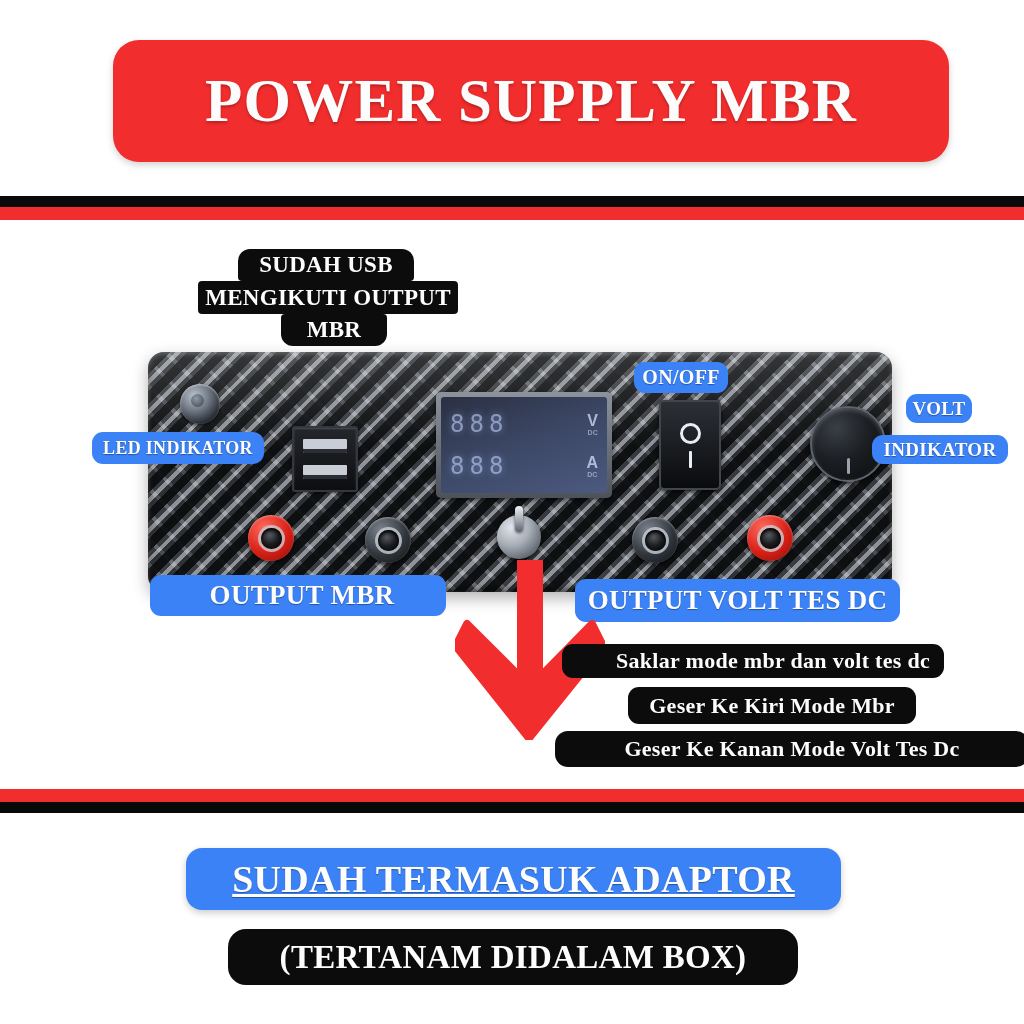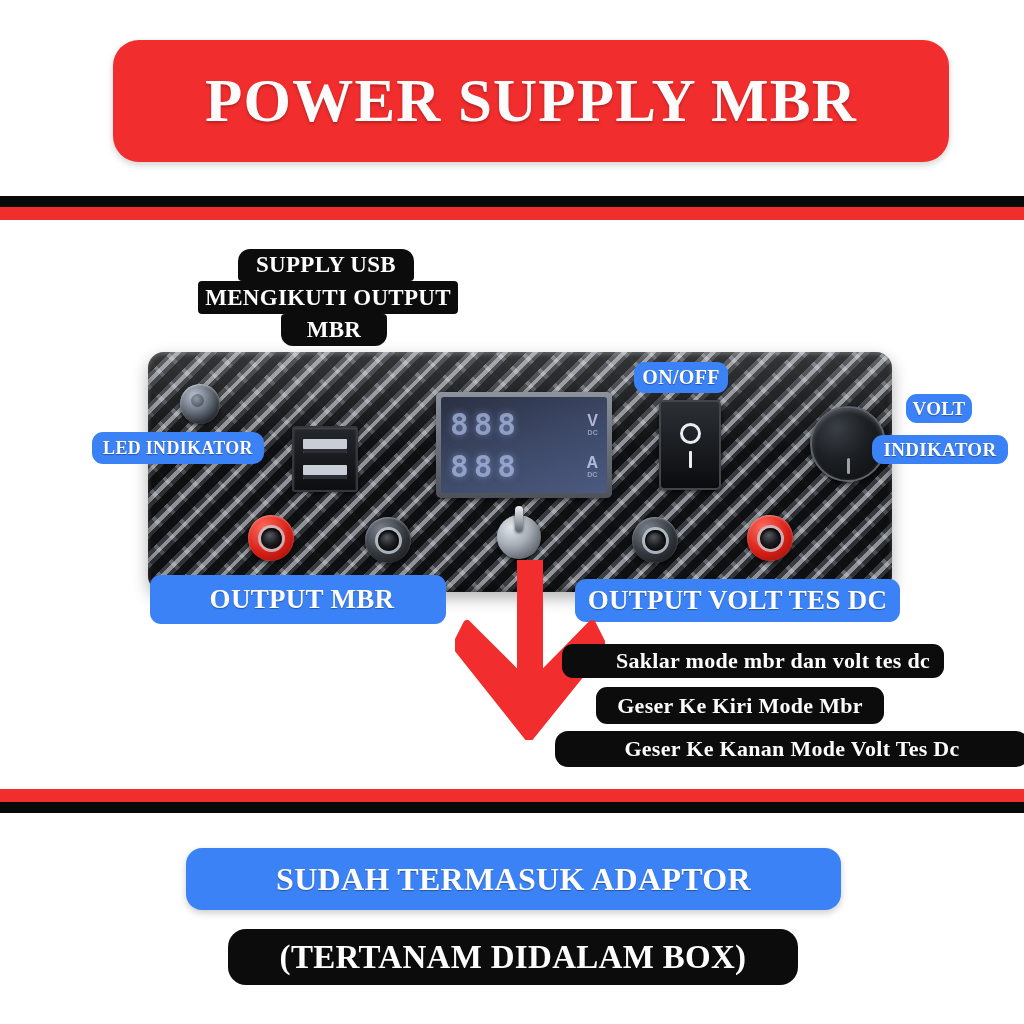--- a/index.html
+++ b/index.html
@@ -101,21 +101,21 @@
     box-shadow:0 2px 5px rgba(0,0,0,.6);
   }
   #meter-screen{
     width:100%;height:100%;box-sizing:border-box;
     background:linear-gradient(160deg,#2b3042 0%,#3b4663 45%,#4c5a80 100%);
     border-radius:3px;display:flex;flex-direction:column;justify-content:space-around;
     padding:6px 9px;box-sizing:border-box;
   }
   .meter-row{display:flex;align-items:center;justify-content:space-between;}
   .meter-digits{
-    font-family:"DejaVu Sans Mono",monospace;font-size:31px;font-weight:bold;
+    font-family:"DejaVu Sans Mono",monospace;font-size:24px;font-weight:normal;
     color:rgba(186,200,238,.62);letter-spacing:5px;
     text-shadow:0 0 7px rgba(150,175,235,.55);
   }
   .meter-unit{
     font-family:"Liberation Sans",sans-serif;font-weight:bold;font-size:16px;
     color:rgba(205,216,245,.78);line-height:1;text-align:center;
   }
   .meter-unit small{display:block;font-size:7px;opacity:.75;}
 
   
@@ -170,42 +170,43 @@
     content:"";width:8px;height:26px;margin-top:-9px;border-radius:4px;
     background:linear-gradient(180deg,#f0f3f7,#9aa1aa 60%,#5c626a);
     box-shadow:0 1px 3px rgba(0,0,0,.6);
   }
 
   
   #mode-arrow{position:absolute;left:455px;top:560px;width:150px;height:180px;}
 
   
   #footer-adaptor{
-    left:186px;top:848px;width:655px;height:62px;font-size:32px;border-radius:16px;
+    left:186px;top:848px;width:655px;height:62px;font-size:38px;border-radius:16px;
     box-shadow:0 3px 7px rgba(0,0,0,.2);
+    text-decoration:underline;
   }
   #footer-box-note{
     left:228px;top:929px;width:570px;height:56px;font-size:33px;border-radius:18px;
   }
 
   
   #callout-usb{left:238px;top:249px;width:176px;height:32px;font-size:23px;border-radius:12px 12px 4px 4px;}
   #callout-usb2{left:198px;top:281px;width:260px;height:33px;font-size:23px;border-radius:4px;}
   #callout-usb3{left:281px;top:314px;width:106px;height:32px;font-size:23px;border-radius:4px 4px 12px 12px;}
 
   #callout-led{left:92px;top:432px;width:172px;height:32px;font-size:18px;}
   #callout-onoff{left:634px;top:362px;width:94px;height:31px;font-size:20px;}
   #callout-volt{left:906px;top:394px;width:66px;height:29px;font-size:19px;}
   #callout-adjustable{left:872px;top:435px;width:136px;height:29px;font-size:19px;}
 
-  #callout-output-mbr{left:150px;top:575px;width:296px;height:49px;font-size:27px;padding-left:8px;}
+  #callout-output-mbr{left:150px;top:575px;width:296px;height:41px;font-size:27px;padding-left:8px;}
   #callout-output-volt{left:575px;top:579px;width:325px;height:43px;font-size:27px;}
 
   #note-saklar{left:562px;top:644px;width:382px;height:34px;font-size:22px;border-radius:11px;padding-left:40px;}
-  #note-kiri{left:596px;top:687px;width:288px;height:37px;font-size:22px;border-radius:11px;}
+  #note-kiri{left:628px;top:687px;width:288px;height:37px;font-size:22px;border-radius:11px;}
   #note-kanan{left:555px;top:731px;width:474px;height:36px;font-size:22px;border-radius:13px;}
 </style>
 </head>
 <body>
 
 <div id="header-banner">
   <div id="header-title">POWER SUPPLY MBR</div>
 </div>
 
 <div class="divider" id="divider-top">
@@ -266,21 +267,21 @@
   </div>
   <div class="jack red" style="left:599px;top:163px;">
     <div class="ring">
         <div class="hole"></div>
       </div>
   </div>
 
   <div id="mode-toggle"></div>
 </div>
 
-<div class="chip black" id="callout-usb">SUPPLY USB</div>
+<div class="chip black" id="callout-usb">SUDAH USB</div>
 <div class="chip black" id="callout-usb2">MENGIKUTI OUTPUT</div>
 <div class="chip black" id="callout-usb3">MBR</div>
 
 <div class="chip red" id="callout-led">LED INDIKATOR</div>
 <div class="chip red" id="callout-onoff">ON/OFF</div>
 <div class="chip red" id="callout-volt">VOLT</div>
 <div class="chip red" id="callout-adjustable">INDIKATOR</div>
 
 <div class="chip red" id="callout-output-mbr">OUTPUT MBR</div>
 <div class="chip red" id="callout-output-volt">OUTPUT VOLT TES DC</div>

